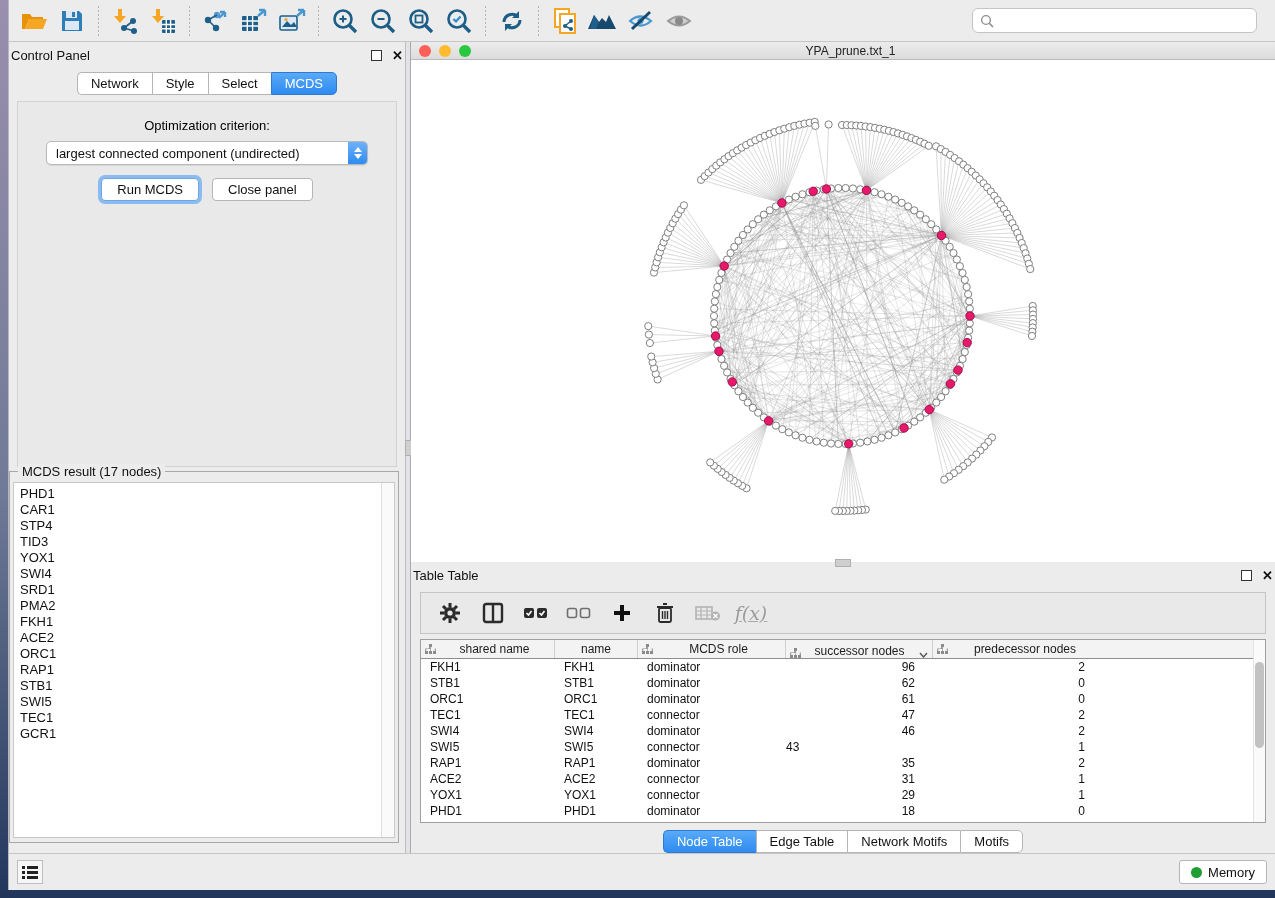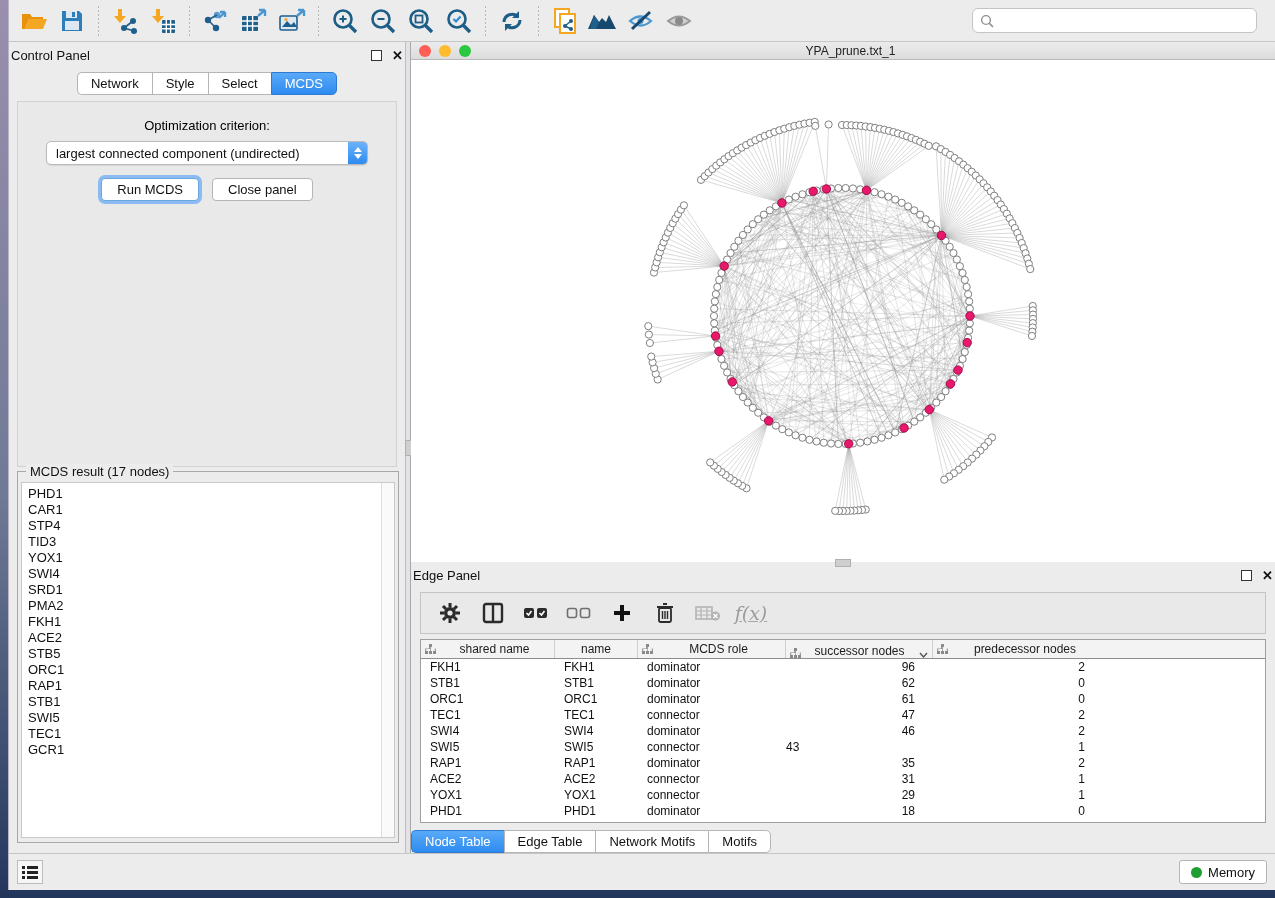--- a/index.html
+++ b/index.html
@@ -64,21 +64,21 @@
   }
   .tri-up { width:0; height:0; border-left:4px solid transparent; border-right:4px solid transparent; border-bottom:5px solid #fff; }
   .tri-dn { width:0; height:0; border-left:4px solid transparent; border-right:4px solid transparent; border-top:5px solid #fff; }
   .btn-row { display:flex; justify-content:center; gap:13px; margin-top:13px; }
   .btn {
     font-size:13px; padding:3px 15px; background:#fff; border:1px solid #b5b5b5;
     border-radius:4px; color:#111; cursor:pointer;
   }
   .btn.focused { box-shadow:0 0 0 3px rgba(64,150,250,.55); border-color:#6ba7e0; }
   .fieldset {
-    margin:4px 6px 0 8px; border:1px solid #a8a8a8; position:relative;
+    margin:4px 6px 0 0; border:1px solid #a8a8a8; position:relative;
     height:372px; background:#ececec; padding:10px 3px 3px 3px;
   }
   .fieldset .legend {
     position:absolute; top:-8px; left:8px; background:#ececec; padding:0 4px; font-size:13px; color:#111;
   }
   .listbox { background:#fff; border:1px solid #c9c9c9; height:356px; display:flex; }
   .list-items { flex:1; padding:3px 0 0 6px; overflow:hidden; }
   .list-item { font-size:13px; line-height:16px; color:#111; cursor:default; }
   .scroll-track { width:13px; background:#fafafa; border-left:1px solid #e0e0e0; }
   
@@ -98,35 +98,35 @@
   
   .tpanel { flex:1; background:#ececec; display:flex; flex-direction:column; position:relative; }
   .ttoolbar {
     margin:4px 9px 0 9px; height:42px; background:#e9e9e9; border:1px solid #c4c4c4;
     display:flex; align-items:center; gap:9px; padding:0 12px;
   }
   .ttbtn { background:none; border:none; width:34px; height:34px; display:flex; align-items:center; justify-content:center; cursor:pointer;text-decoration:underline; }
   .fx { font-family:"DejaVu Serif", serif; font-style:italic; font-size:19px; color:#9b9b9b; }
   .tablebox {
     margin:5px 9px 0 9px; background:#fff; border:1px solid #9f9f9f;
-    height:184px; display:flex; position:relative; overflow:hidden;flex-direction:column;
+    height:184px; display:flex; position:relative; overflow:hidden;
   }
   .tgrid { flex:1; }
   .thead { display:flex; height:19px; background:#f3f3f3; border-bottom:1px solid #8e8e8e; }
   .hcell {
     display:flex; align-items:center; font-size:12px; color:#1c1c1c;
     border-right:1px solid #cfcfcf; position:relative; padding:0 4px;
   }
   .hcell .hlabel { flex:1; text-align:center; }
   .hcell:last-child { border-right:none; }
   .trow { display:flex; height:16px; }
   .tcell { font-size:12px; color:#111; line-height:16px; white-space:nowrap; overflow:hidden; }
   .tscroll { width:12px; background:#fafafa; border-left:1px solid #e3e3e3; position:relative; }
   .tscroll .thumb { position:absolute; top:22px; left:1px; width:9px; height:86px; background:#c2c2c2; border-radius:5px; }
-  .ttabs-row { display:flex; justify-content:flex-start; margin-top:7px; }
+  .ttabs-row { display:flex; justify-content:center; margin-top:7px; }
   .tree-ic { margin-right:3px; flex:0 0 auto; }
   .sortchev { margin-left:4px; }
   
   .statusbar {
     position:absolute; left:0; right:0; bottom:0; height:37px; background:#ececec;
     border-top:1px solid #c6c6c6; display:flex; align-items:center; padding:0 8px;
   }
   .sq-btn { width:26px; height:24px; background:#f6f6f6; border:1px solid #bdbdbd;
     display:flex; align-items:center; justify-content:center; cursor:pointer; }
   .mem-btn { margin-left:auto; height:24px; background:#fff; border:1px solid #b5b5b5; border-radius:3px;
@@ -321,21 +321,20 @@
               <div class="list-item">PHD1</div>
               <div class="list-item">CAR1</div>
               <div class="list-item">STP4</div>
               <div class="list-item">TID3</div>
               <div class="list-item">YOX1</div>
               <div class="list-item">SWI4</div>
               <div class="list-item">SRD1</div>
               <div class="list-item">PMA2</div>
               <div class="list-item">FKH1</div>
               <div class="list-item">ACE2</div>
-              <div class="list-item">STB5</div>
               <div class="list-item">ORC1</div>
               <div class="list-item">RAP1</div>
               <div class="list-item">STB1</div>
               <div class="list-item">SWI5</div>
               <div class="list-item">TEC1</div>
               <div class="list-item">GCR1</div>
             </div>
           <div class="scroll-track"></div>
         </div>
       </div>
@@ -1123,21 +1122,21 @@
               <circle cx="357.5822161470661" cy="360.85146166899096" r="4.2" fill="#e8196b" stroke="#a50d4c" stroke-width="1"></circle>
               <circle cx="493.05563139153116" cy="367.9513225138427" r="4.2" fill="#e8196b" stroke="#a50d4c" stroke-width="1"></circle>
               <circle cx="437.69900239909686" cy="383.82458044858544" r="4.2" fill="#e8196b" stroke="#a50d4c" stroke-width="1"></circle>
             </g>
           </svg>
         <div class="hsplit-grip"></div>
       </div>
 
       <div class="tpanel">
         <div class="panel-titlebar">
-          <span>Edge Panel</span>
+          <span>Table Table</span>
           <span class="panel-wbtns">
             <button class="wbtn">
                 <span class="float-glyph"></span>
               </button>
             <button class="wbtn">
                 <span style="font-weight:bold;">✕</span>
               </button>
           </span>
         </div>
         <div class="ttoolbar">

